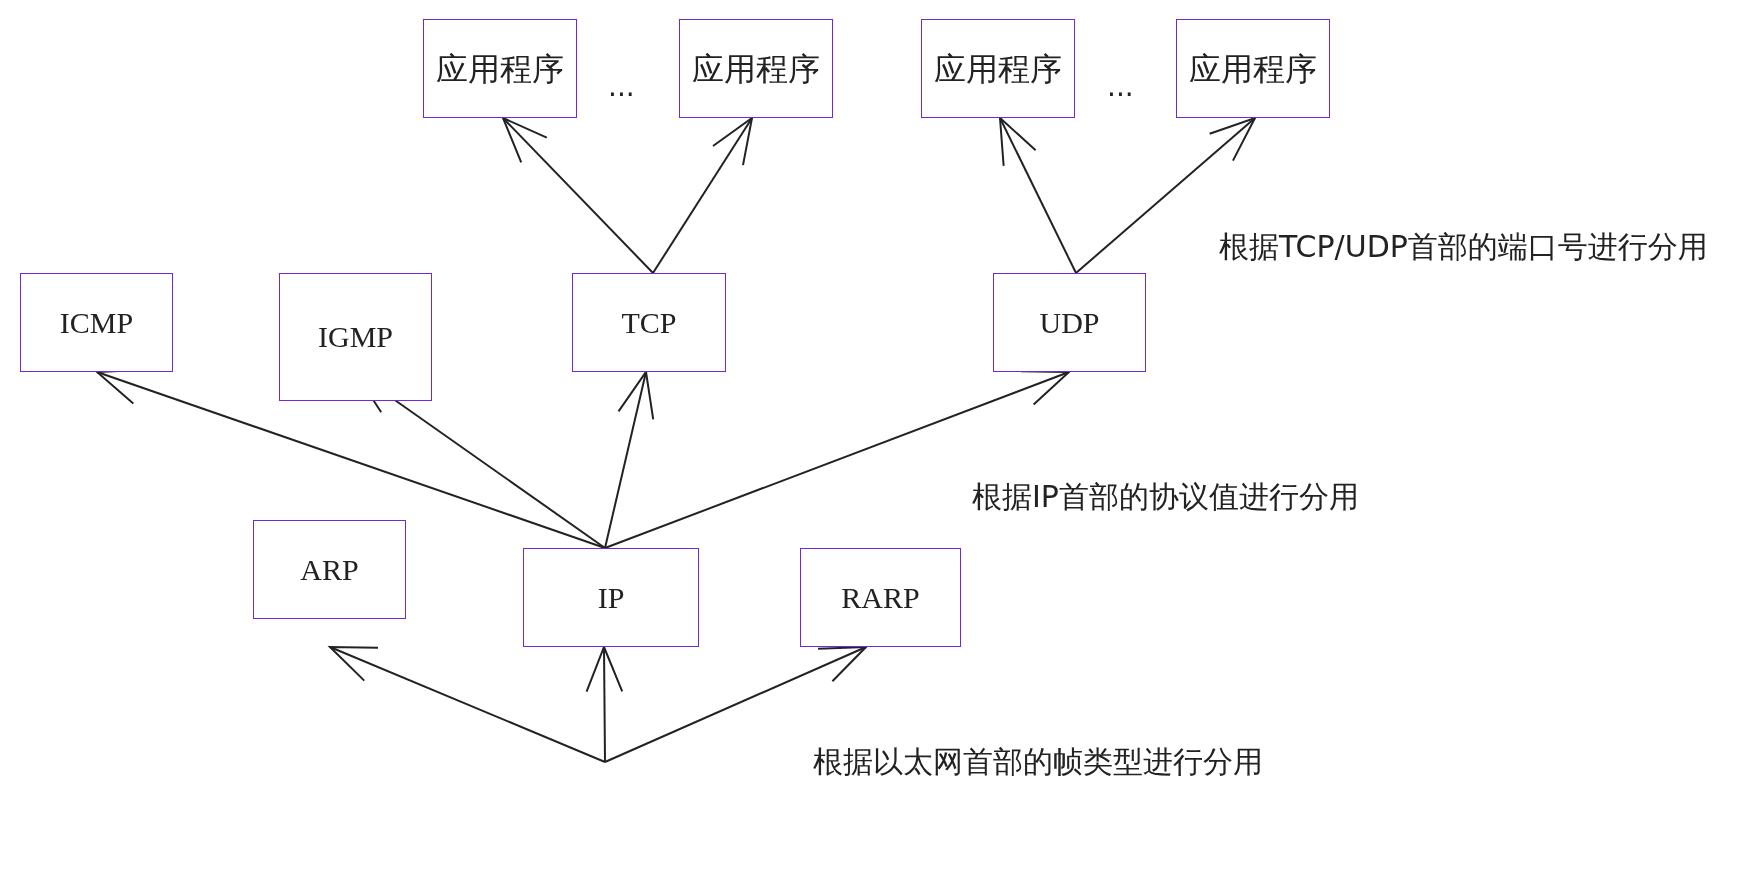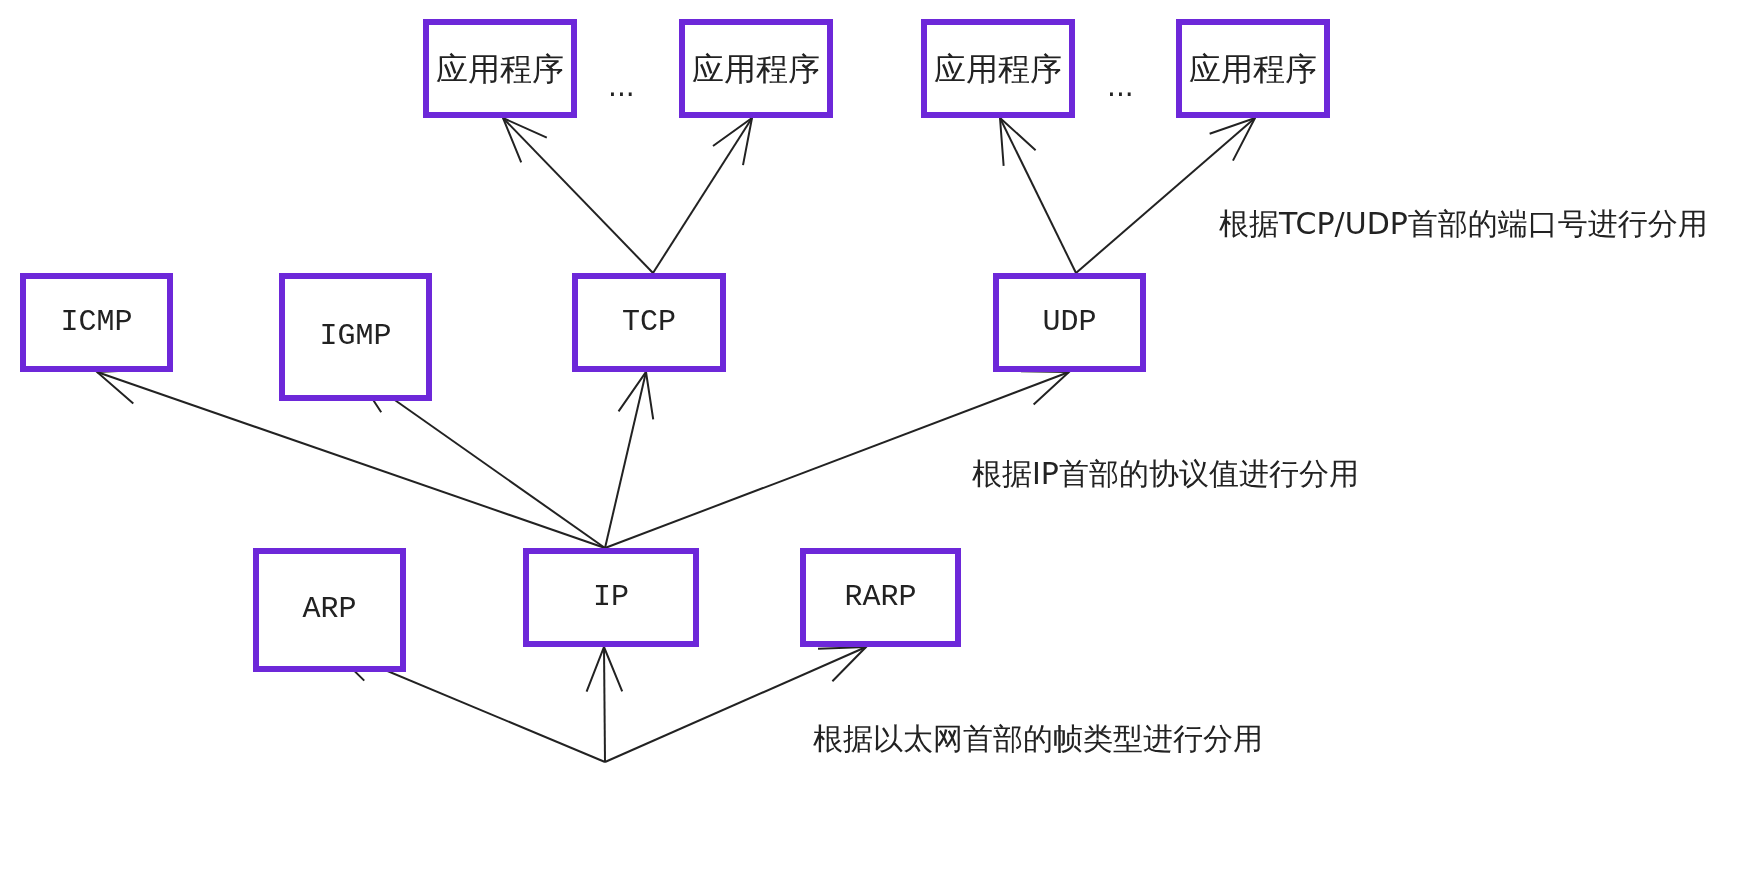--- a/index.html
+++ b/index.html
@@ -1,24 +1,24 @@
 <!DOCTYPE html>
 <html><head>
 <meta charset="utf-8">
 <style>
   html, body { margin:0; padding:0; background:#ffffff; }
   #stage { position:relative; width:1747px; height:878px; overflow:hidden; background:#fff; }
   svg { position:absolute; left:0; top:0; }
-  .box { position:absolute; border:6px solid #6d28d9; box-sizing:border-box; background:#fff;
+  .box { position:absolute; border:1px solid #6d28d9; box-sizing:border-box; background:#fff;
          display:flex; align-items:center; justify-content:center; text-align:center;
          color:#222; font-size:32px; line-height:1.25; }
-  .mono { font-family:Liberation Mono, monospace; font-size:30px; }
+  .mono { font-family:Liberation Serif, serif; font-size:30px; }
   .cjk { font-family:"DejaVu Sans", sans-serif; }
   .dots { position:absolute; font-family:"DejaVu Sans", sans-serif; font-size:28px; color:#222; }
-  .note { position:absolute; font-family:"DejaVu Sans", sans-serif; font-size:30px; color:#222; white-space:nowrap; }
+  .note { position:absolute; font-family:"DejaVu Sans", sans-serif; font-size:30px; color:#222; white-space:nowrap;margin-top:23px; }
 </style>
 </head>
 <body>
 
 <div id="stage">
   <svg width="1747" height="878">
     <g id="arrows" stroke="#222" stroke-width="2" fill="none">
         <line x1="653" y1="273" x2="503" y2="118"></line>
         <polyline points="521.2049140549307,162.41374904522908 503,118 546.7931614544735,137.65092898115532"></polyline>
         <line x1="653" y1="273" x2="752" y2="118"></line>
@@ -53,19 +53,19 @@
 
   <div class="note" style="left:1219px;top:204px">根据TCP/UDP首部的端口号进行分用</div>
 
   <div class="box mono" style="left:20px;top:273px;width:153px;height:99px">ICMP</div>
   <div class="box mono" style="left:279px;top:273px;width:153px;height:128px">IGMP</div>
   <div class="box mono" style="left:993px;top:273px;width:153px;height:99px">UDP</div>
   <div class="box mono" style="left:572px;top:273px;width:154px;height:99px">TCP</div>
 
   <div class="note" style="left:972px;top:454px">根据IP首部的协议值进行分用</div>
 
-  <div class="box mono" style="left:253px;top:548px;width:153px;height:124px">ARP</div>
+  <div class="box mono" style="left:253px;top:520px;width:153px;height:99px">ARP</div>
   <div class="box mono" style="left:523px;top:548px;width:176px;height:99px">IP</div>
   <div class="box mono" style="left:800px;top:548px;width:161px;height:99px">RARP</div>
 
   <div class="note" style="left:813px;top:719px">根据以太网首部的帧类型进行分用</div>
 
 </div>
 
 </body></html>

